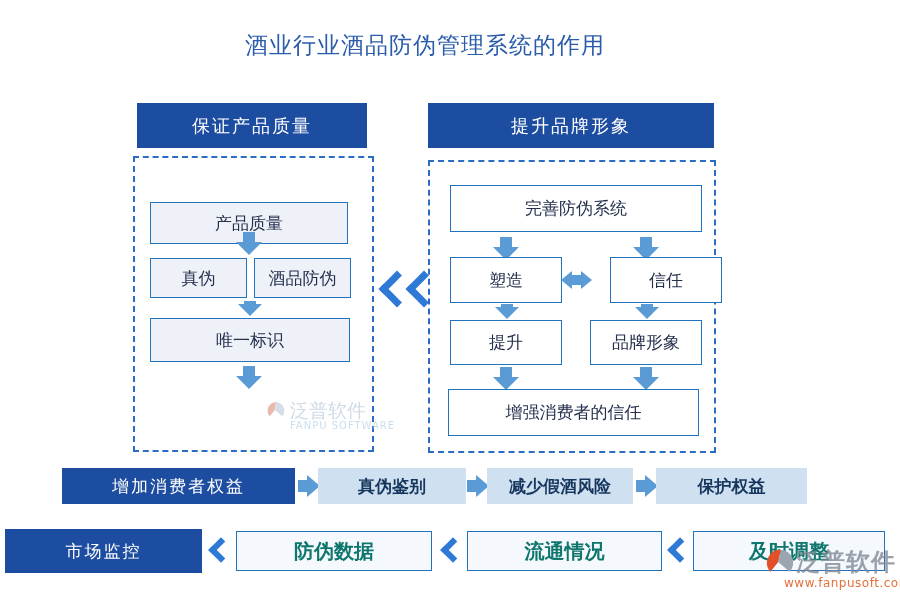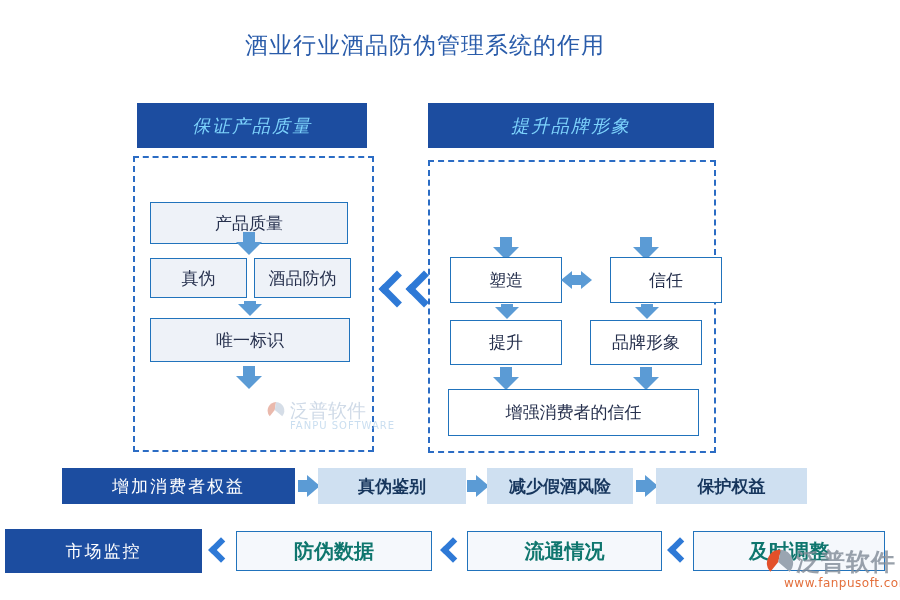--- a/index.html
+++ b/index.html
@@ -3,23 +3,23 @@
 <meta charset="utf-8">
 <style>
   html,body{margin:0;padding:0;background:#ffffff;width:900px;height:600px;overflow:hidden;
     font-family:"DejaVu Sans","Liberation Sans",sans-serif;}
   .canvas{position:absolute;top:0;left:0;width:900px;height:600px;background:#fff;}
 
   .title{position:absolute;top:30px;left:0;width:850px;text-align:center;
     font-family:"DejaVu Serif","Liberation Serif",serif;
     font-size:23px;letter-spacing:1px;color:#2a5caa;}
 
-  .panel-header{position:absolute;background:#1c4da0;color:#7dd3fc;
+  .panel-header{position:absolute;background:#1c4da0;color:#ffffff;
     display:flex;align-items:center;justify-content:center;
-    font-size:18px;letter-spacing:2px;font-style:italic;}
+    font-size:18px;letter-spacing:2px;}
   .hdr-left{left:137px;top:103px;width:230px;height:45px;}
   .hdr-right{left:428px;top:103px;width:286px;height:45px;}
 
   .dashed{position:absolute;border:2px dashed #2b6cc4;background:transparent;}
   .dash-left{left:133px;top:156px;width:237px;height:292px;}
   .dash-right{left:428px;top:160px;width:284px;height:289px;}
 
   .node{position:absolute;border:1.5px solid #2173bc;display:flex;align-items:center;justify-content:center;
     font-family:"DejaVu Serif","Liberation Serif",serif;font-size:17px;color:#26304d;box-sizing:border-box;}
   .fill-light{background:#eef2f8;}
@@ -101,20 +101,21 @@
   </div>
 
   <div class="center-chevrons">
     <span class="chev chev-big"></span>
       <span class="chev chev-big"></span>
   </div>
 
   <div class="panel-header hdr-right">提升品牌形象</div>
   <div class="dashed dash-right"></div>
 
+  <div class="node fill-white" style="left:450px;top:185px;width:252px;height:47px;">完善防伪系统</div>
   <div class="arr-down" style="left:493px;top:237px;">
     <span class="stem"></span>
       <span class="head"></span>
   </div>
   <div class="arr-down" style="left:633px;top:237px;">
     <span class="stem"></span>
       <span class="head"></span>
   </div>
   <div class="node fill-white" style="left:450px;top:257px;width:112px;height:46px;">塑造</div>
   <div class="node fill-white" style="left:610px;top:257px;width:112px;height:46px;">信任</div>

